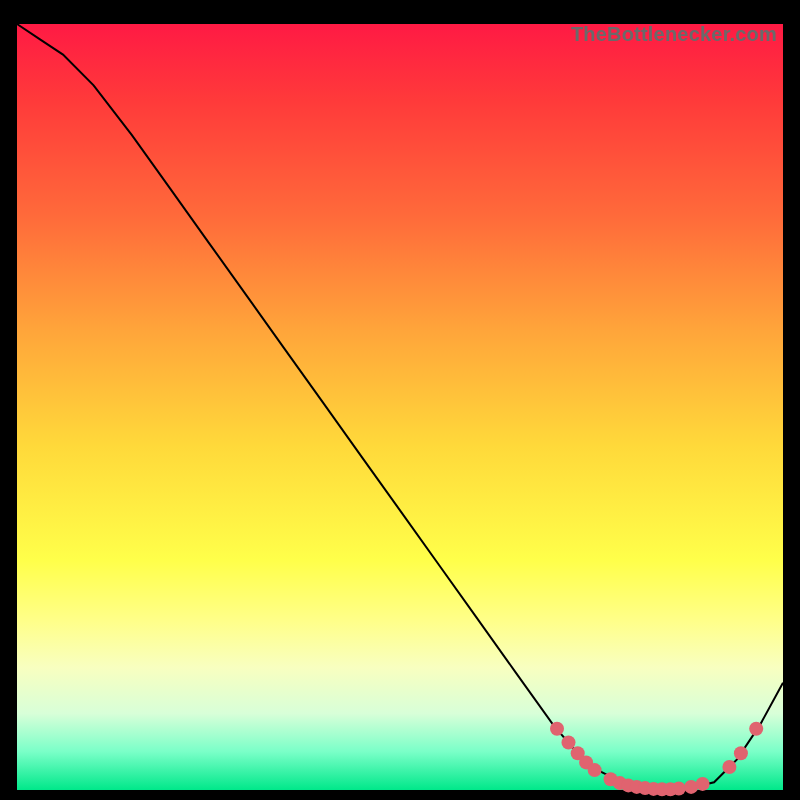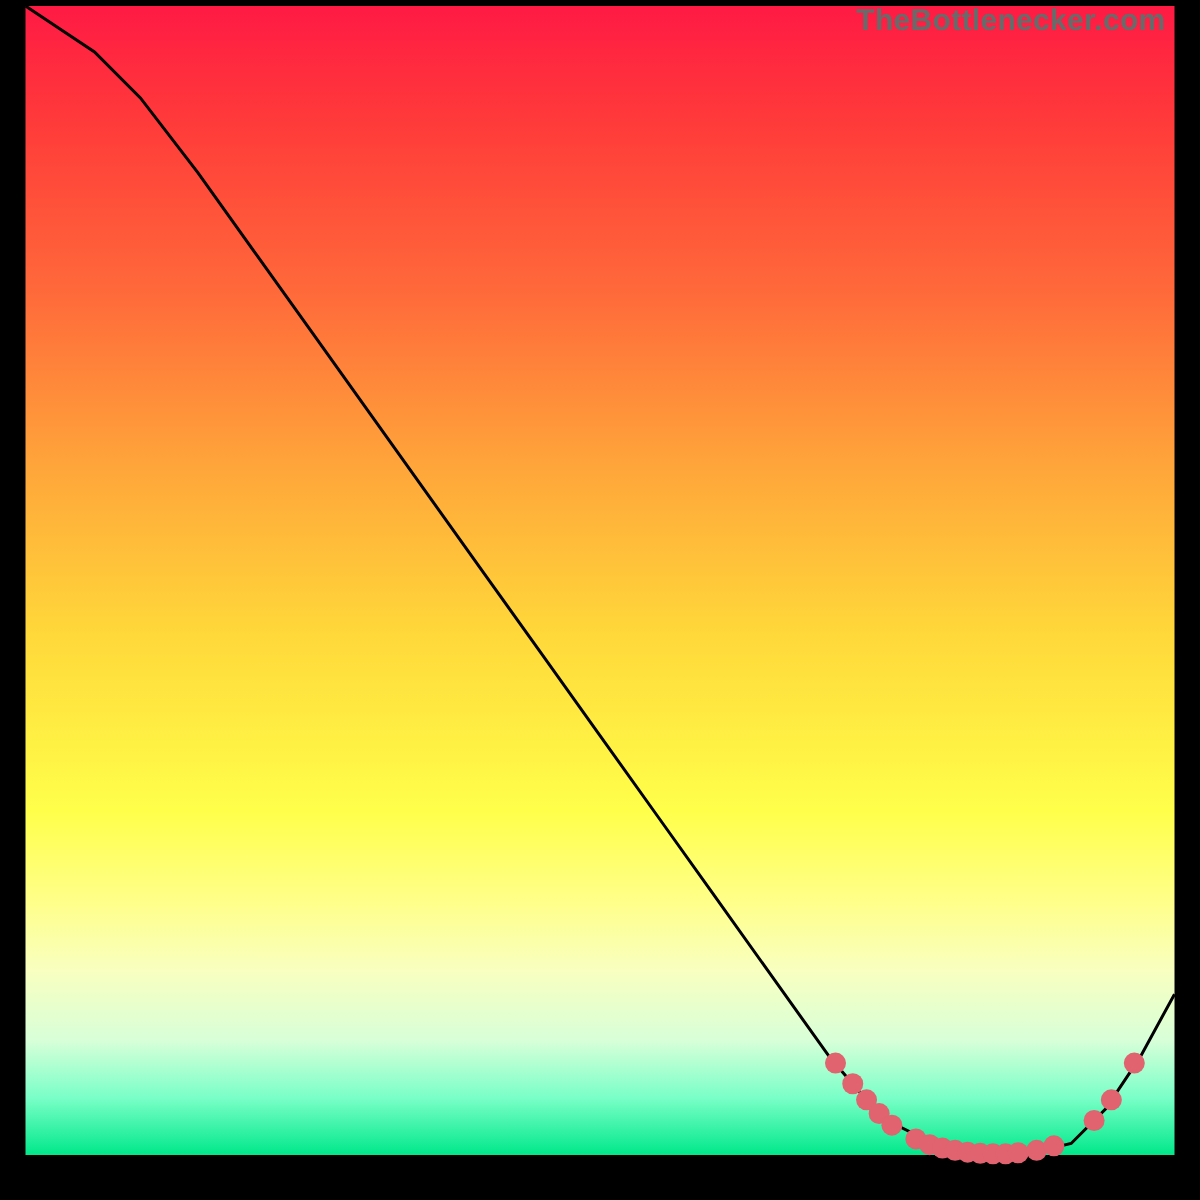--- a/index.html
+++ b/index.html
@@ -8,21 +8,21 @@
     background: #000;
     width: 800px;
     height: 800px;
     overflow: hidden;
     position: relative;
     font-family: Arial, sans-serif;
   }
   .frame {
     position: absolute;
     left: 17px;
-    top: 4px;
+    top: 24px;
     width: 766px;
     height: 766px;
     background: linear-gradient(to bottom,
       #ff1a44 0%,
       #ff3a3a 10%,
       #ff6a3a 25%,
       #ffa53a 40%,
       #ffd93a 55%,
       #ffff4a 70%,
       #ffff8a 78%,

